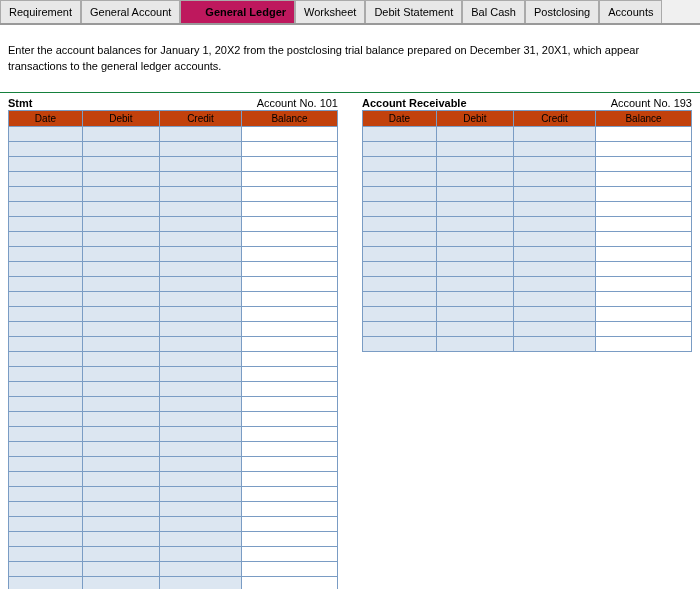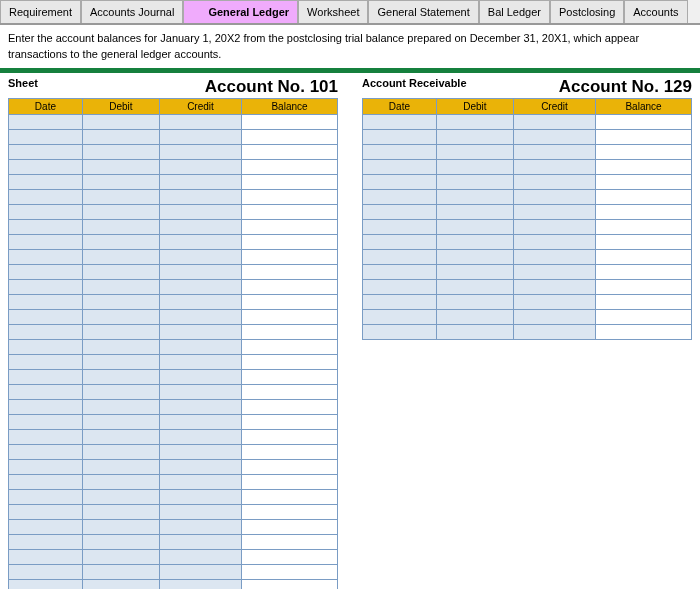--- a/index.html
+++ b/index.html
@@ -16,32 +16,32 @@
       border: 1px solid #aaa;
       border-bottom: none;
       cursor: pointer;
       font-size: 11px;
       text-align: center;
       background: #e8e8e8;
       min-width: 50px;
       line-height: 1.3;
     }
     .tab.active {
-      background: #f0abfc;
+      background: #be185d;
       font-weight: bold;
       border-color: #aaa;
       padding-left: 24px;
     }
 
     
     .description {
-      padding: 6px 8px;
+      padding: 18px 8px;
       font-size: 11px;
       line-height: 1.4;
-      border-bottom: 5px solid #15803d;
+      border-bottom: 1px solid #15803d;
     }
 
     
     .ledger-area {
       display: flex;
       padding: 4px 8px;
       gap: 8px;
     }
 
     
@@ -52,32 +52,31 @@
     .ledger-title-row {
       display: flex;
       justify-content: space-between;
       margin-bottom: 1px;
     }
     .ledger-title {
       font-weight: bold;
       font-size: 11px;
     }
     .account-no {
-      font-size: 17px;
-      font-weight: bold;
+      font-size: 11px;
     }
 
     
     .ledger-table {
       border-collapse: collapse;
       width: 100%;
       font-size: 10px;
     }
     .ledger-table th {
-      background: #eab308;
+      background: #c2410c;
       border: 1px solid #7a9cc4;
       text-align: center;
       padding: 2px 14px;
       font-weight: normal;
     }
     .ledger-table td {
       border: 1px solid #7a9cc4;
       height: 15px;
       background: #dce6f1;
     }
@@ -89,36 +88,36 @@
     .ledger-divider {
       width: 8px;
       flex-shrink: 0;
     }
   </style>
 </head>
 <body>
 
 <div class="tab-bar">
 <div class="tab">Requirement</div>
-    <div class="tab">Accounts Journal</div>
+    <div class="tab">General Account</div>
     <div class="tab active">General Ledger</div>
     <div class="tab">Worksheet</div>
-    <div class="tab">General Statement</div>
-    <div class="tab">Bal Ledger</div>
+    <div class="tab">Debit Statement</div>
+    <div class="tab">Bal Cash</div>
     <div class="tab">Postclosing</div>
     <div class="tab">Accounts</div>
   </div>
 
 <div class="description">Enter the account balances for January 1, 20X2 from the postclosing trial balance prepared on December 31, 20X1, which appear transactions to the general ledger accounts.</div>
 
 <div class="ledger-area">
 
   <div class="ledger-section">
     <div class="ledger-title-row">
-      <span class="ledger-title">Sheet</span>
+      <span class="ledger-title">Stmt</span>
       <span class="account-no">Account No. 101</span>
     </div>
     <table class="ledger-table">
       <thead>
         <tr>
           <th>Date</th>
           <th>Debit</th>
           <th>Credit</th>
           <th>Balance</th>
         </tr>
@@ -318,21 +317,21 @@
           </tr>
         </tbody>
     </table>
   </div>
 
   <div class="ledger-divider"></div>
 
   <div class="ledger-section">
     <div class="ledger-title-row">
       <span class="ledger-title">Account Receivable</span>
-      <span class="account-no">Account No. 129</span>
+      <span class="account-no">Account No. 193</span>
     </div>
     <table class="ledger-table">
       <thead>
         <tr>
           <th>Date</th>
           <th>Debit</th>
           <th>Credit</th>
           <th>Balance</th>
         </tr>
       </thead>

